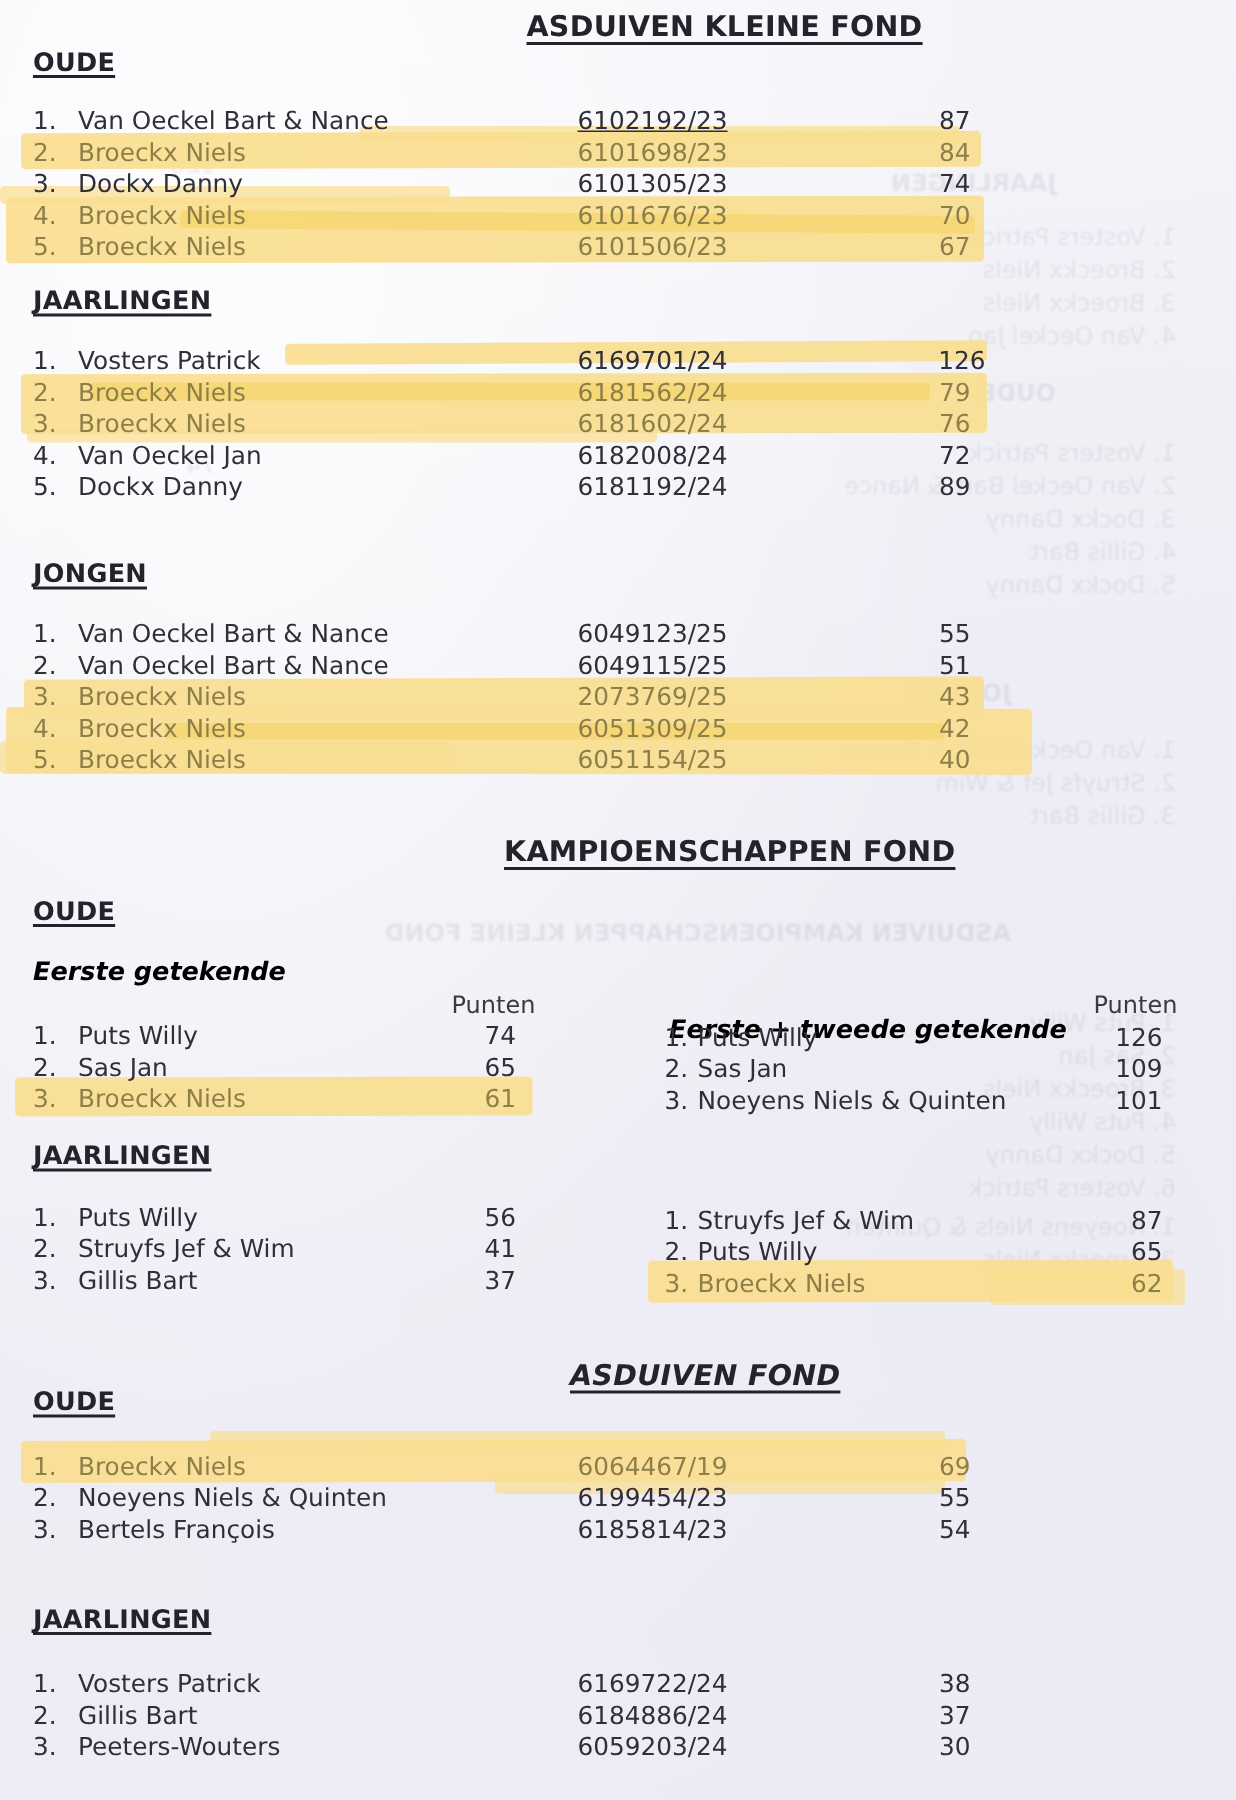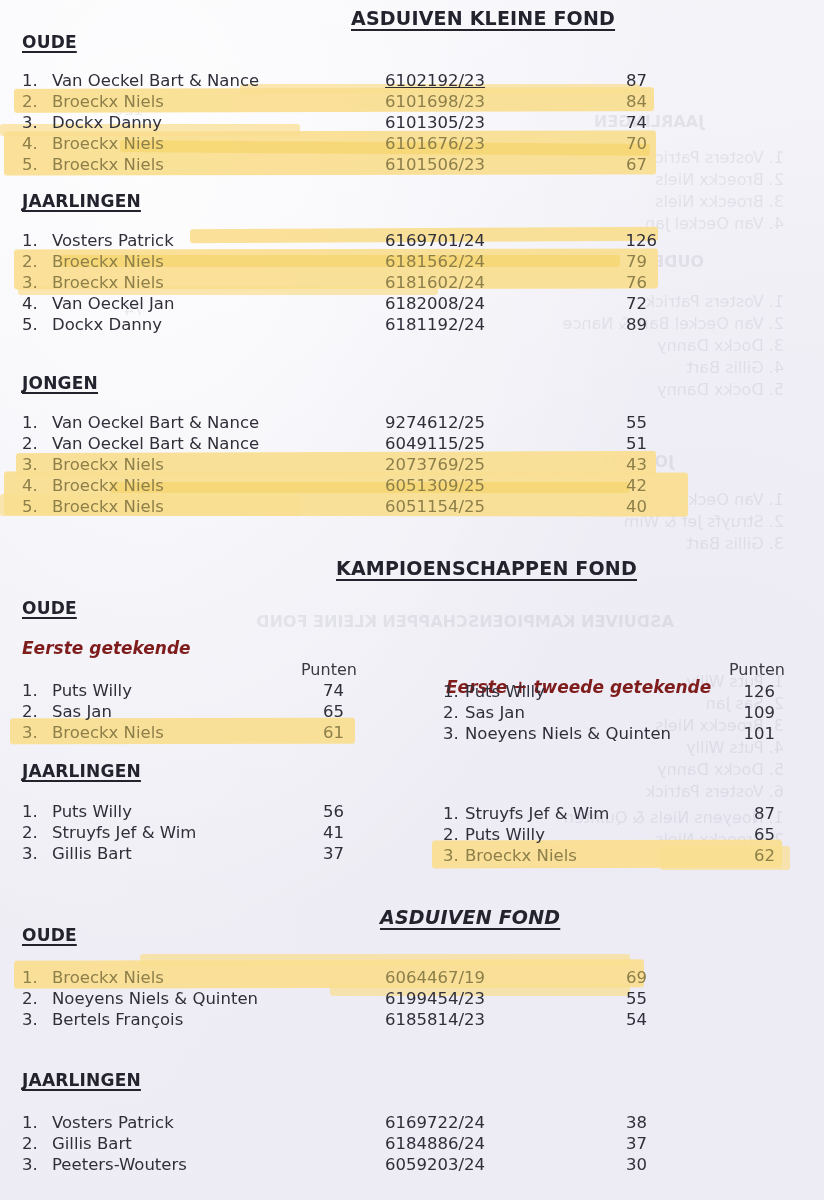--- a/index.html
+++ b/index.html
@@ -90,21 +90,21 @@
     text-decoration: underline;
     text-underline-offset: 3px;
     text-decoration-thickness: 2px;
     color: #23232e;
   }
   .col-head {
     position: absolute;
     font-weight: bold;
     font-style: italic;
     font-size: 17px;
-    color: #7f1d1d;
+    color: #000000;
   }
   .punten {
     position: absolute;
     font-size: 16px;
     color: #3a3a44;
   }
   .row {
     position: absolute;
     height: 21px;
     line-height: 21px;
@@ -266,21 +266,21 @@
       <span class="nm">Dockx Danny</span>
       <span class="ring" style="left:363px;">6181192/24</span>
       <span class="pts" style="left:595px; width:30px;">89</span>
     </div>
 
     <div class="sec-head" style="left:22px; top:373px;">JONGEN</div>
 
     <div class="row" style="left:22px; top:412px; width:640px;">
       <span class="rank">1.</span>
       <span class="nm">Van Oeckel Bart &amp; Nance</span>
-      <span class="ring" style="left:363px;">9274612/25</span>
+      <span class="ring" style="left:363px;">6049123/25</span>
       <span class="pts" style="left:595px; width:30px;">55</span>
     </div>
     <div class="row" style="left:22px; top:433px; width:640px;">
       <span class="rank">2.</span>
       <span class="nm">Van Oeckel Bart &amp; Nance</span>
       <span class="ring" style="left:363px;">6049115/25</span>
       <span class="pts" style="left:595px; width:30px;">51</span>
     </div>
     <div class="row hl" style="left:22px; top:454px; width:640px;">
       <span class="rank">3.</span>

